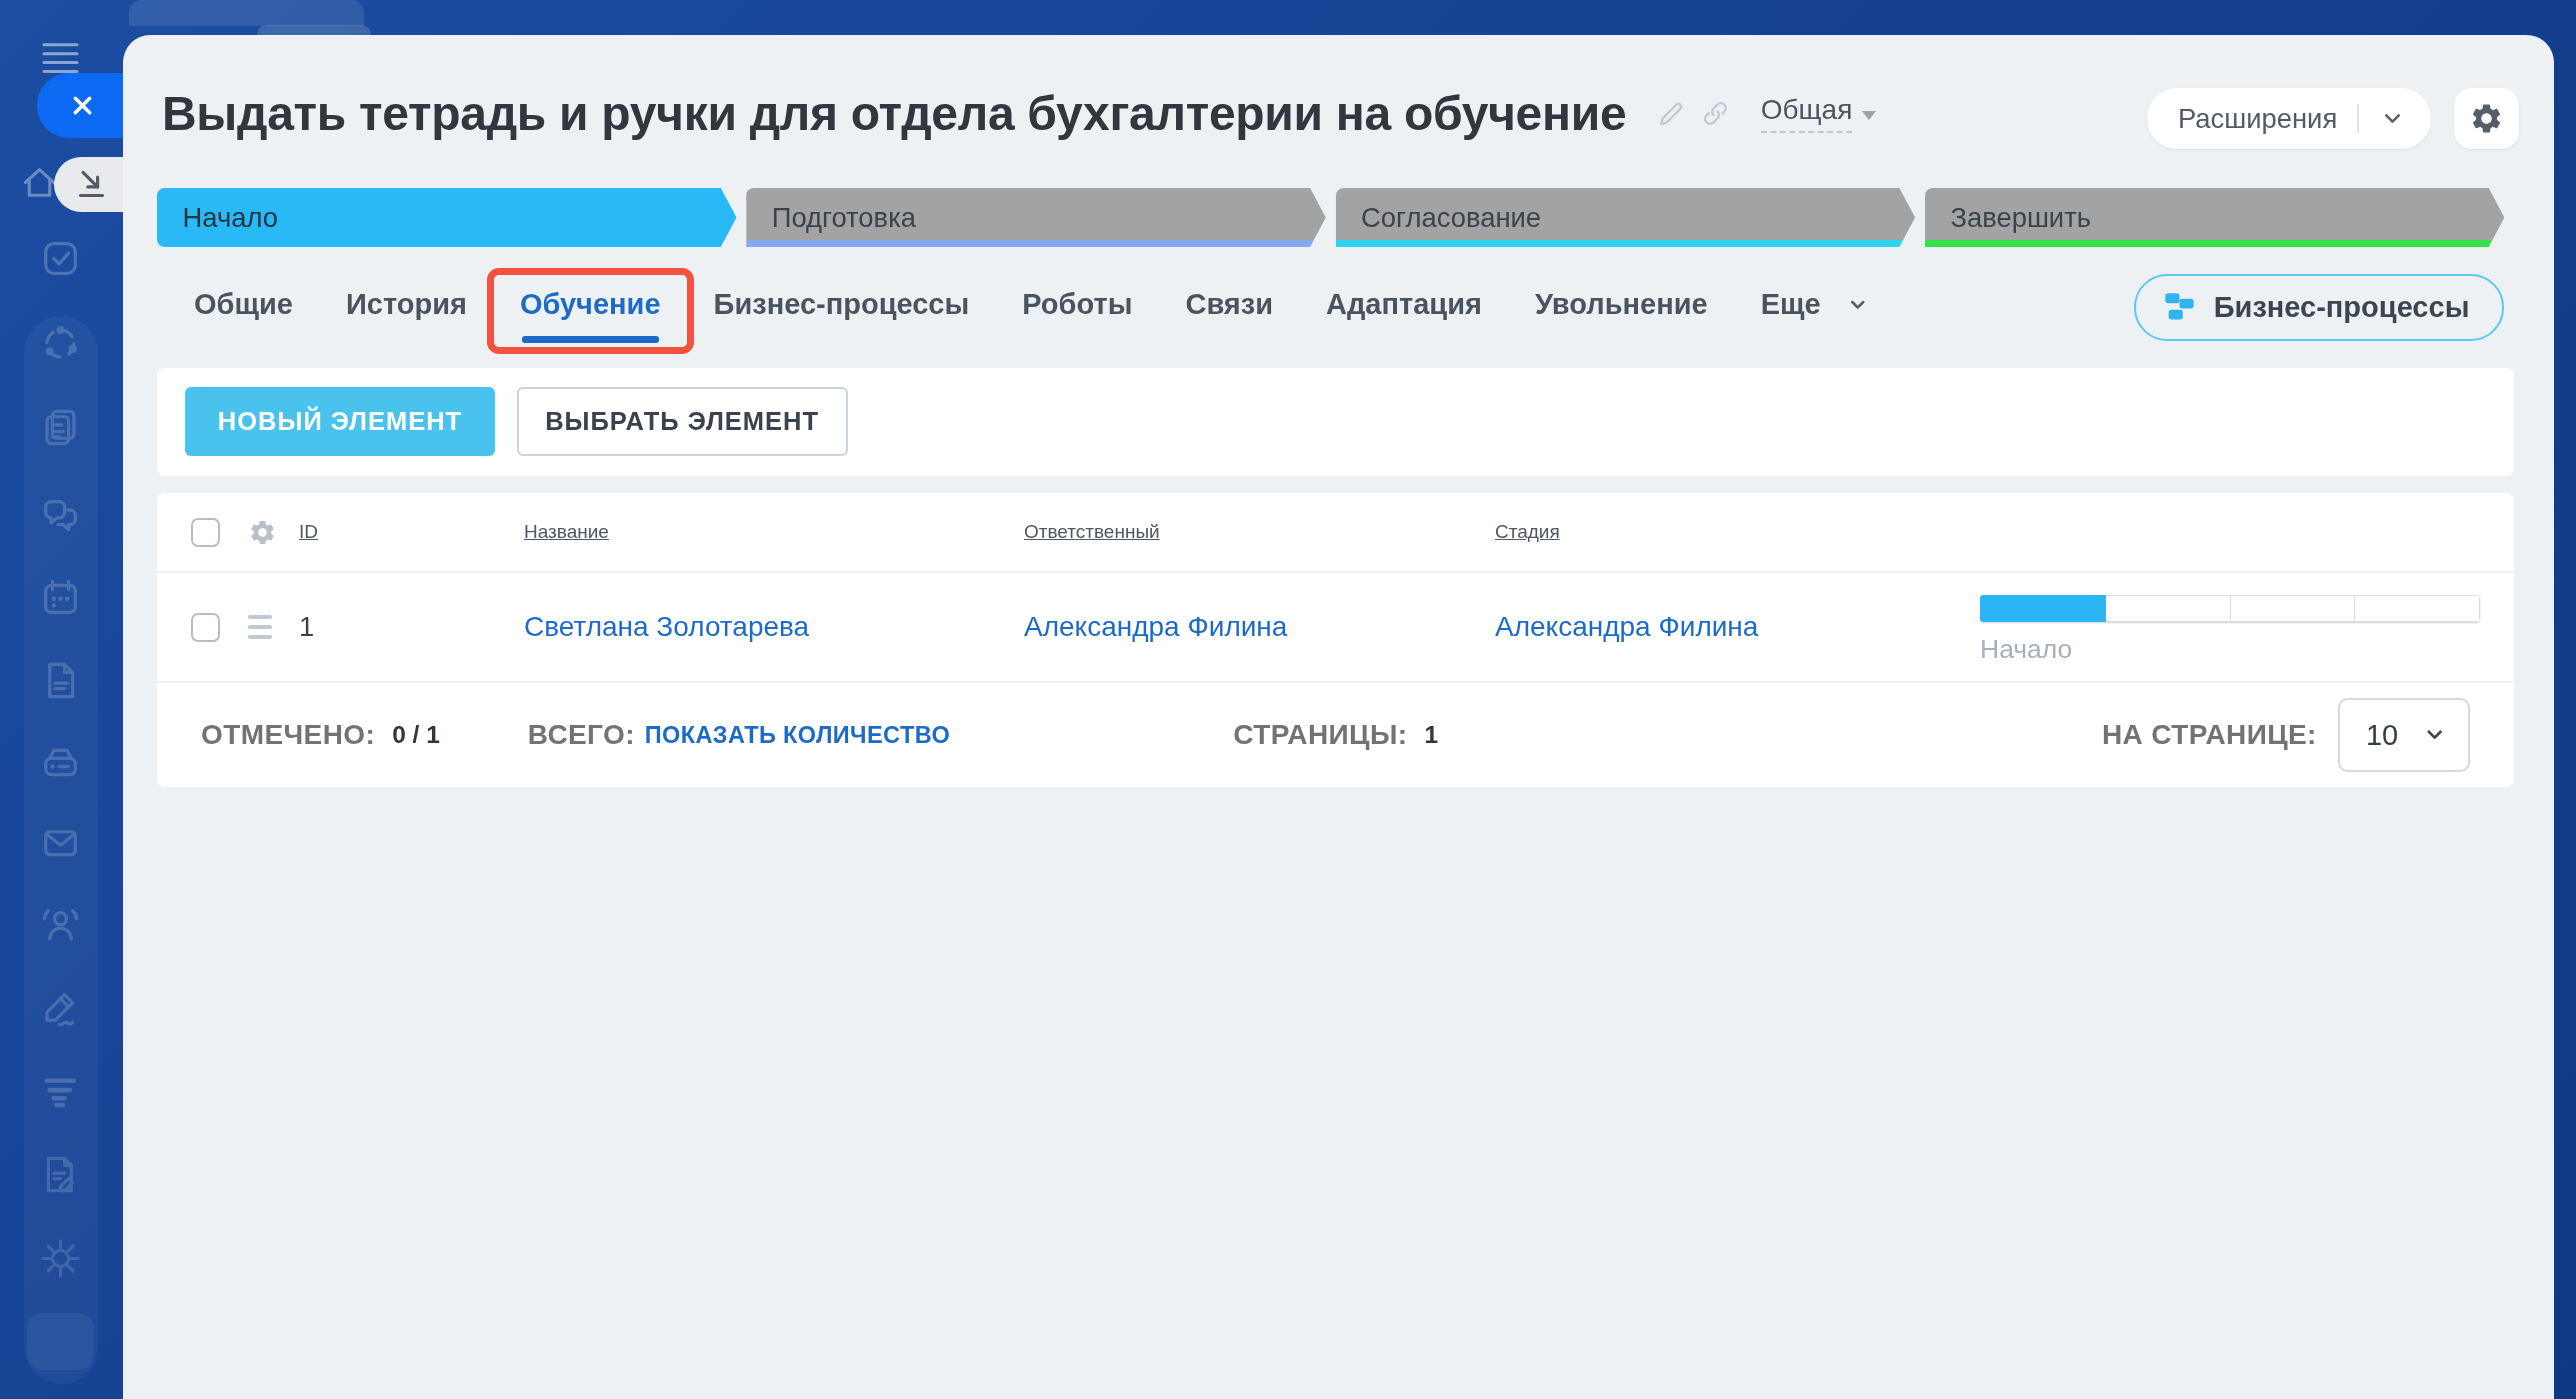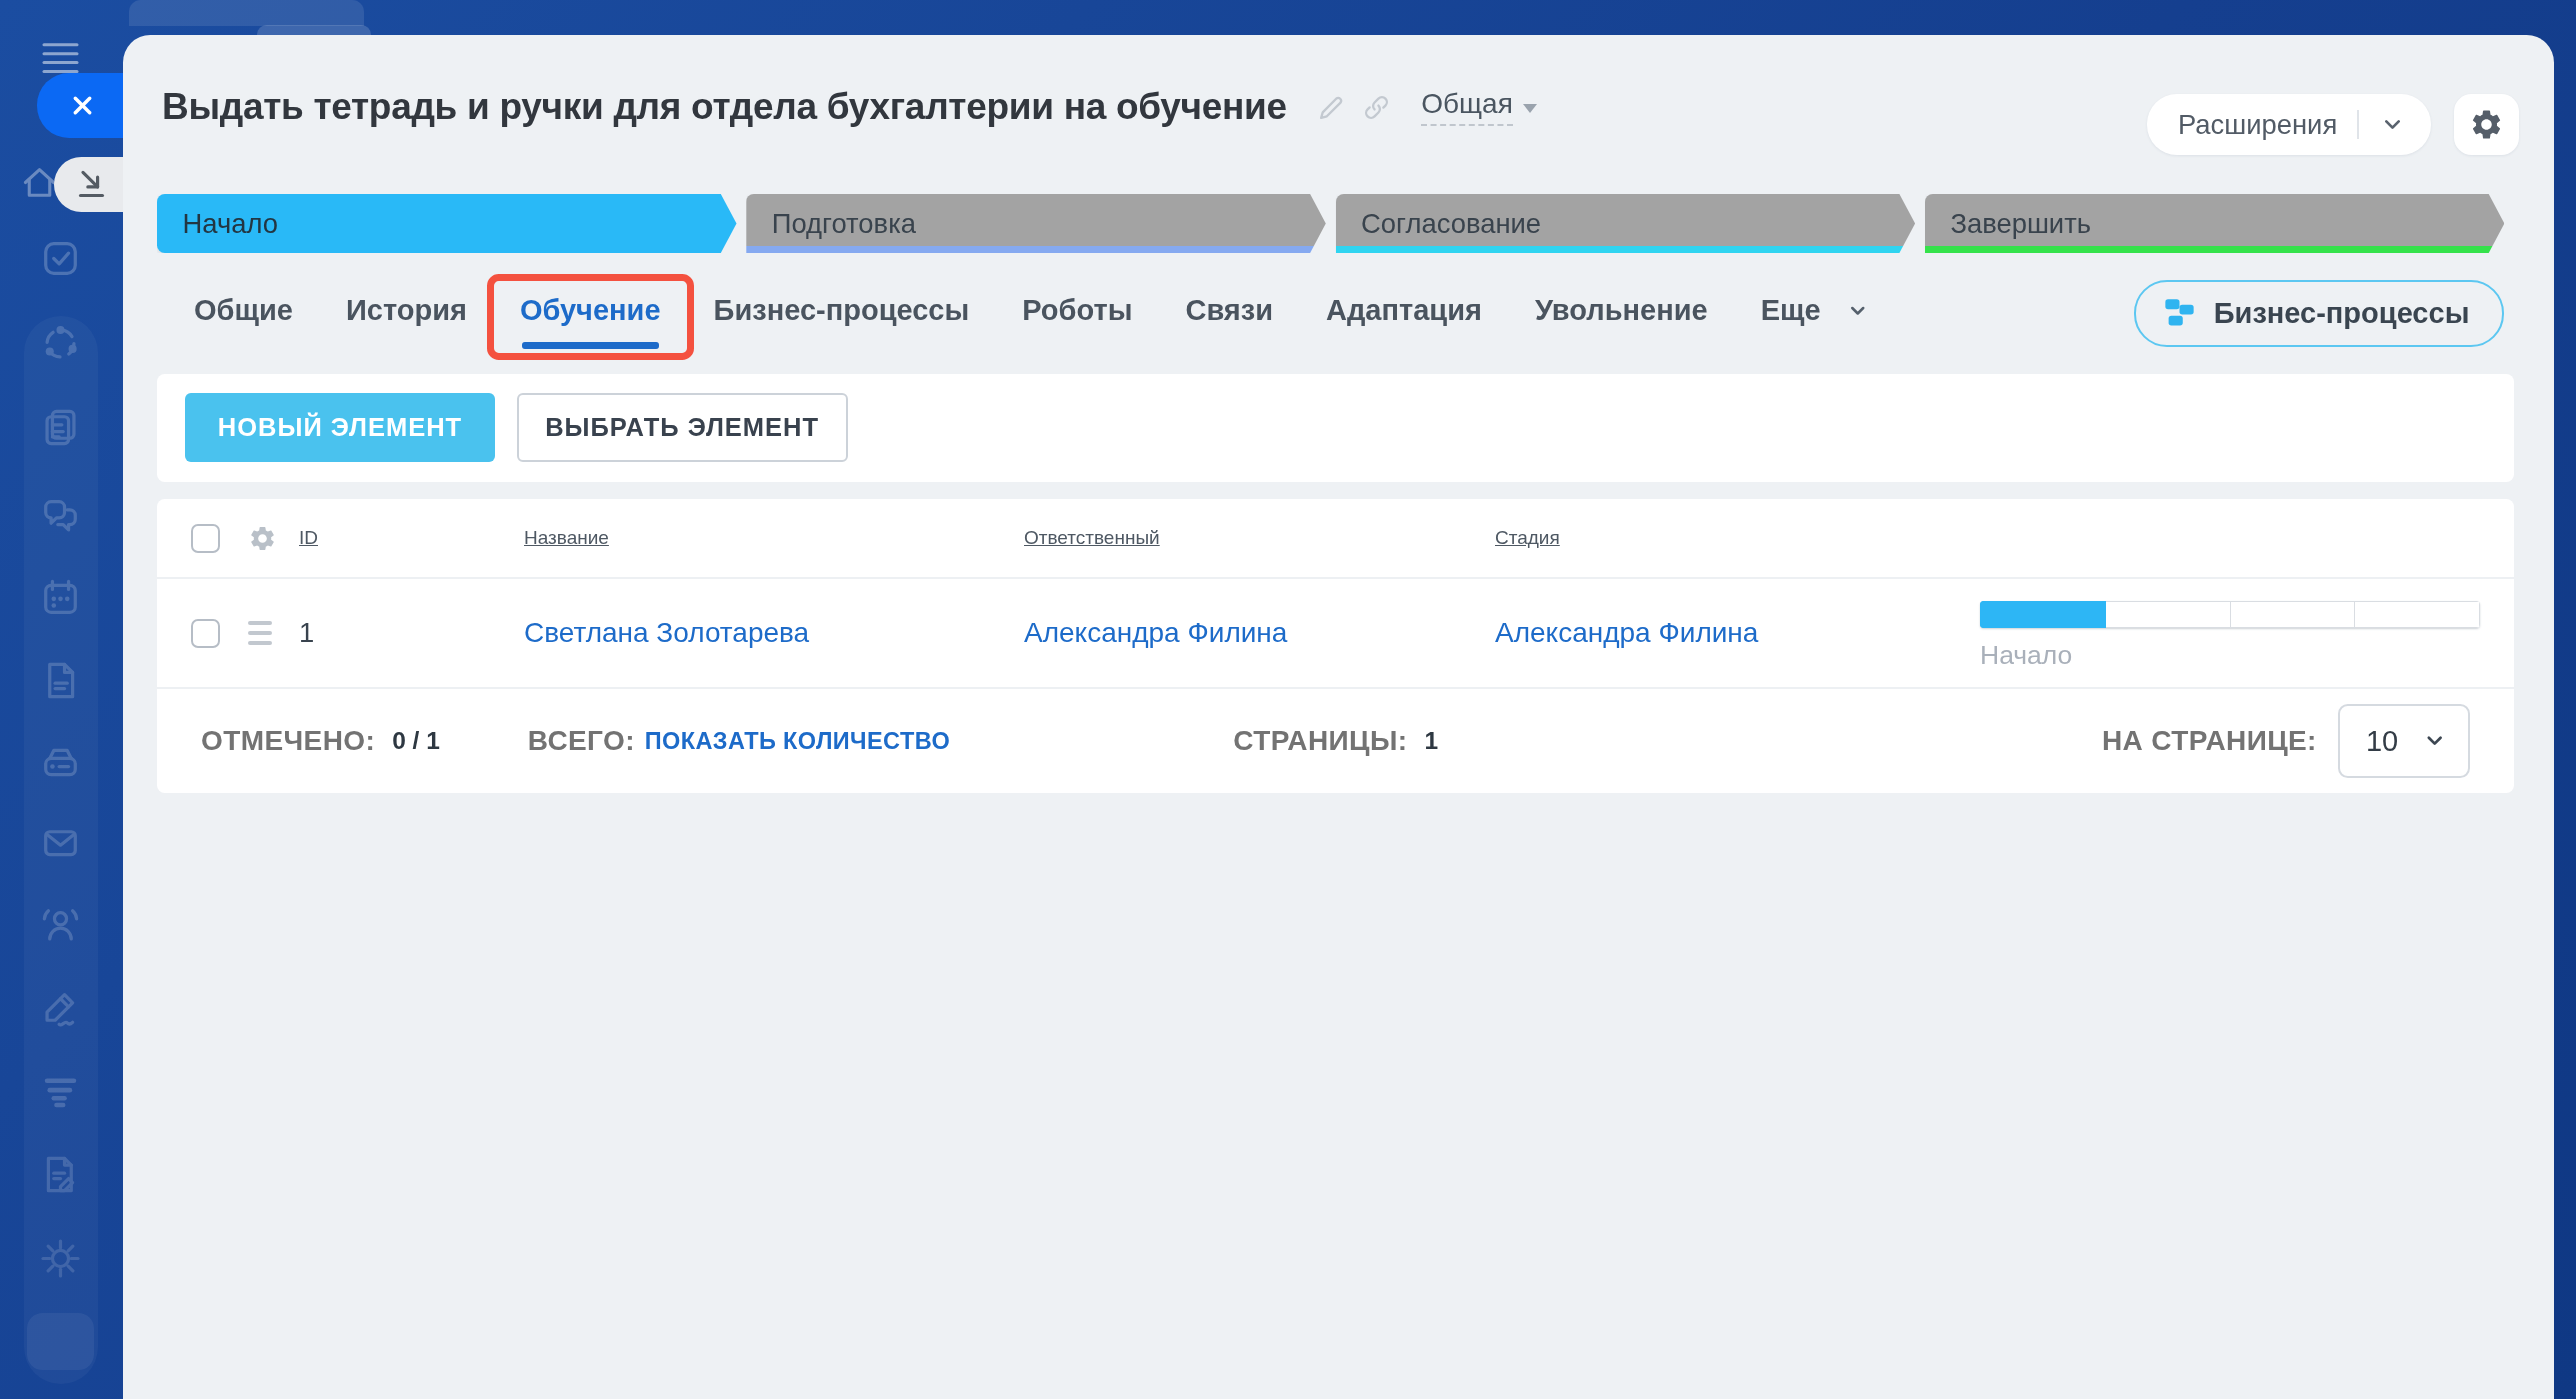--- a/index.html
+++ b/index.html
@@ -29,27 +29,27 @@
   .faint-sq { position:absolute; left:27.4px; top:1313px; width:67px; height:57px;
     background:rgba(255,255,255,.06); border-radius:15.7px; }
 
   
   .panel { position:absolute; left:123px; top:35px; right:21.6px; bottom:0;
     background:#eef1f4; border-radius:27.4px 27.4px 0 0; z-index:2; overflow:hidden; }
 
   
   .panel-header { display:flex; justify-content:space-between; align-items:flex-start; padding:51px 35px 0 39px; }
   .title-line { display:flex; align-items:center; gap:15.7px; }
-  .page-title { font-size:37px; font-weight:700; color:#32373e; letter-spacing:-0.3px; }
+  .page-title { font-size:48px; font-weight:700; color:#32373e; letter-spacing:-0.3px; }
   .title-icons { display:flex; align-items:center; gap:13.7px; margin-left:13.7px; }
   .hicon { stroke:#c3c9d0; fill:none; stroke-width:1.8; stroke-linecap:round; stroke-linejoin:round; }
   .category { display:flex; align-items:center; gap:9.8px; margin-left:13.7px; cursor:pointer; }
   .category-label { font-size:28px; color:#4a5560; border-bottom:2px dashed #c0c6cd; padding-bottom:4.9px; }
   .caret-down { width:0; height:0; border-left:7.8px solid transparent; border-right:7.8px solid transparent; border-top:9.8px solid #9aa3ad; margin-top:3.9px; }
-  .header-controls { display:flex; align-items:center; gap:23.5px; margin-top:8px;text-align:right; }
+  .header-controls { display:flex; align-items:center; gap:23.5px; margin-top:2px;text-align:right; }
   .ext-btn { background:#fff; border-radius:30px; height:61px; display:flex; align-items:center;
     padding:0 23.5px 0 31px; gap:19.6px; box-shadow:0 1px 2.9px rgba(30,50,90,.08); cursor:pointer; }
   .ext-label { font-size:27.4px; color:#525b66; }
   .ext-divider { width:2px; height:29px; background:#e0e4e9; }
   .gear-btn { background:#fff; width:65px; height:61px; border-radius:17.6px; display:flex; align-items:center; justify-content:center; box-shadow:0 1px 2.9px rgba(30,50,90,.08); cursor:pointer; }
 
   
   .stage-row { margin:39px 50px 0 34px; height:59px; display:flex; gap:9.8px; }
   .stage { flex:1; position:relative; display:flex; align-items:center; padding-left:25.5px;
     font-size:27.4px; font-weight:500; color:#39434d; background:#a3a3a3; border-radius:7.8px;

